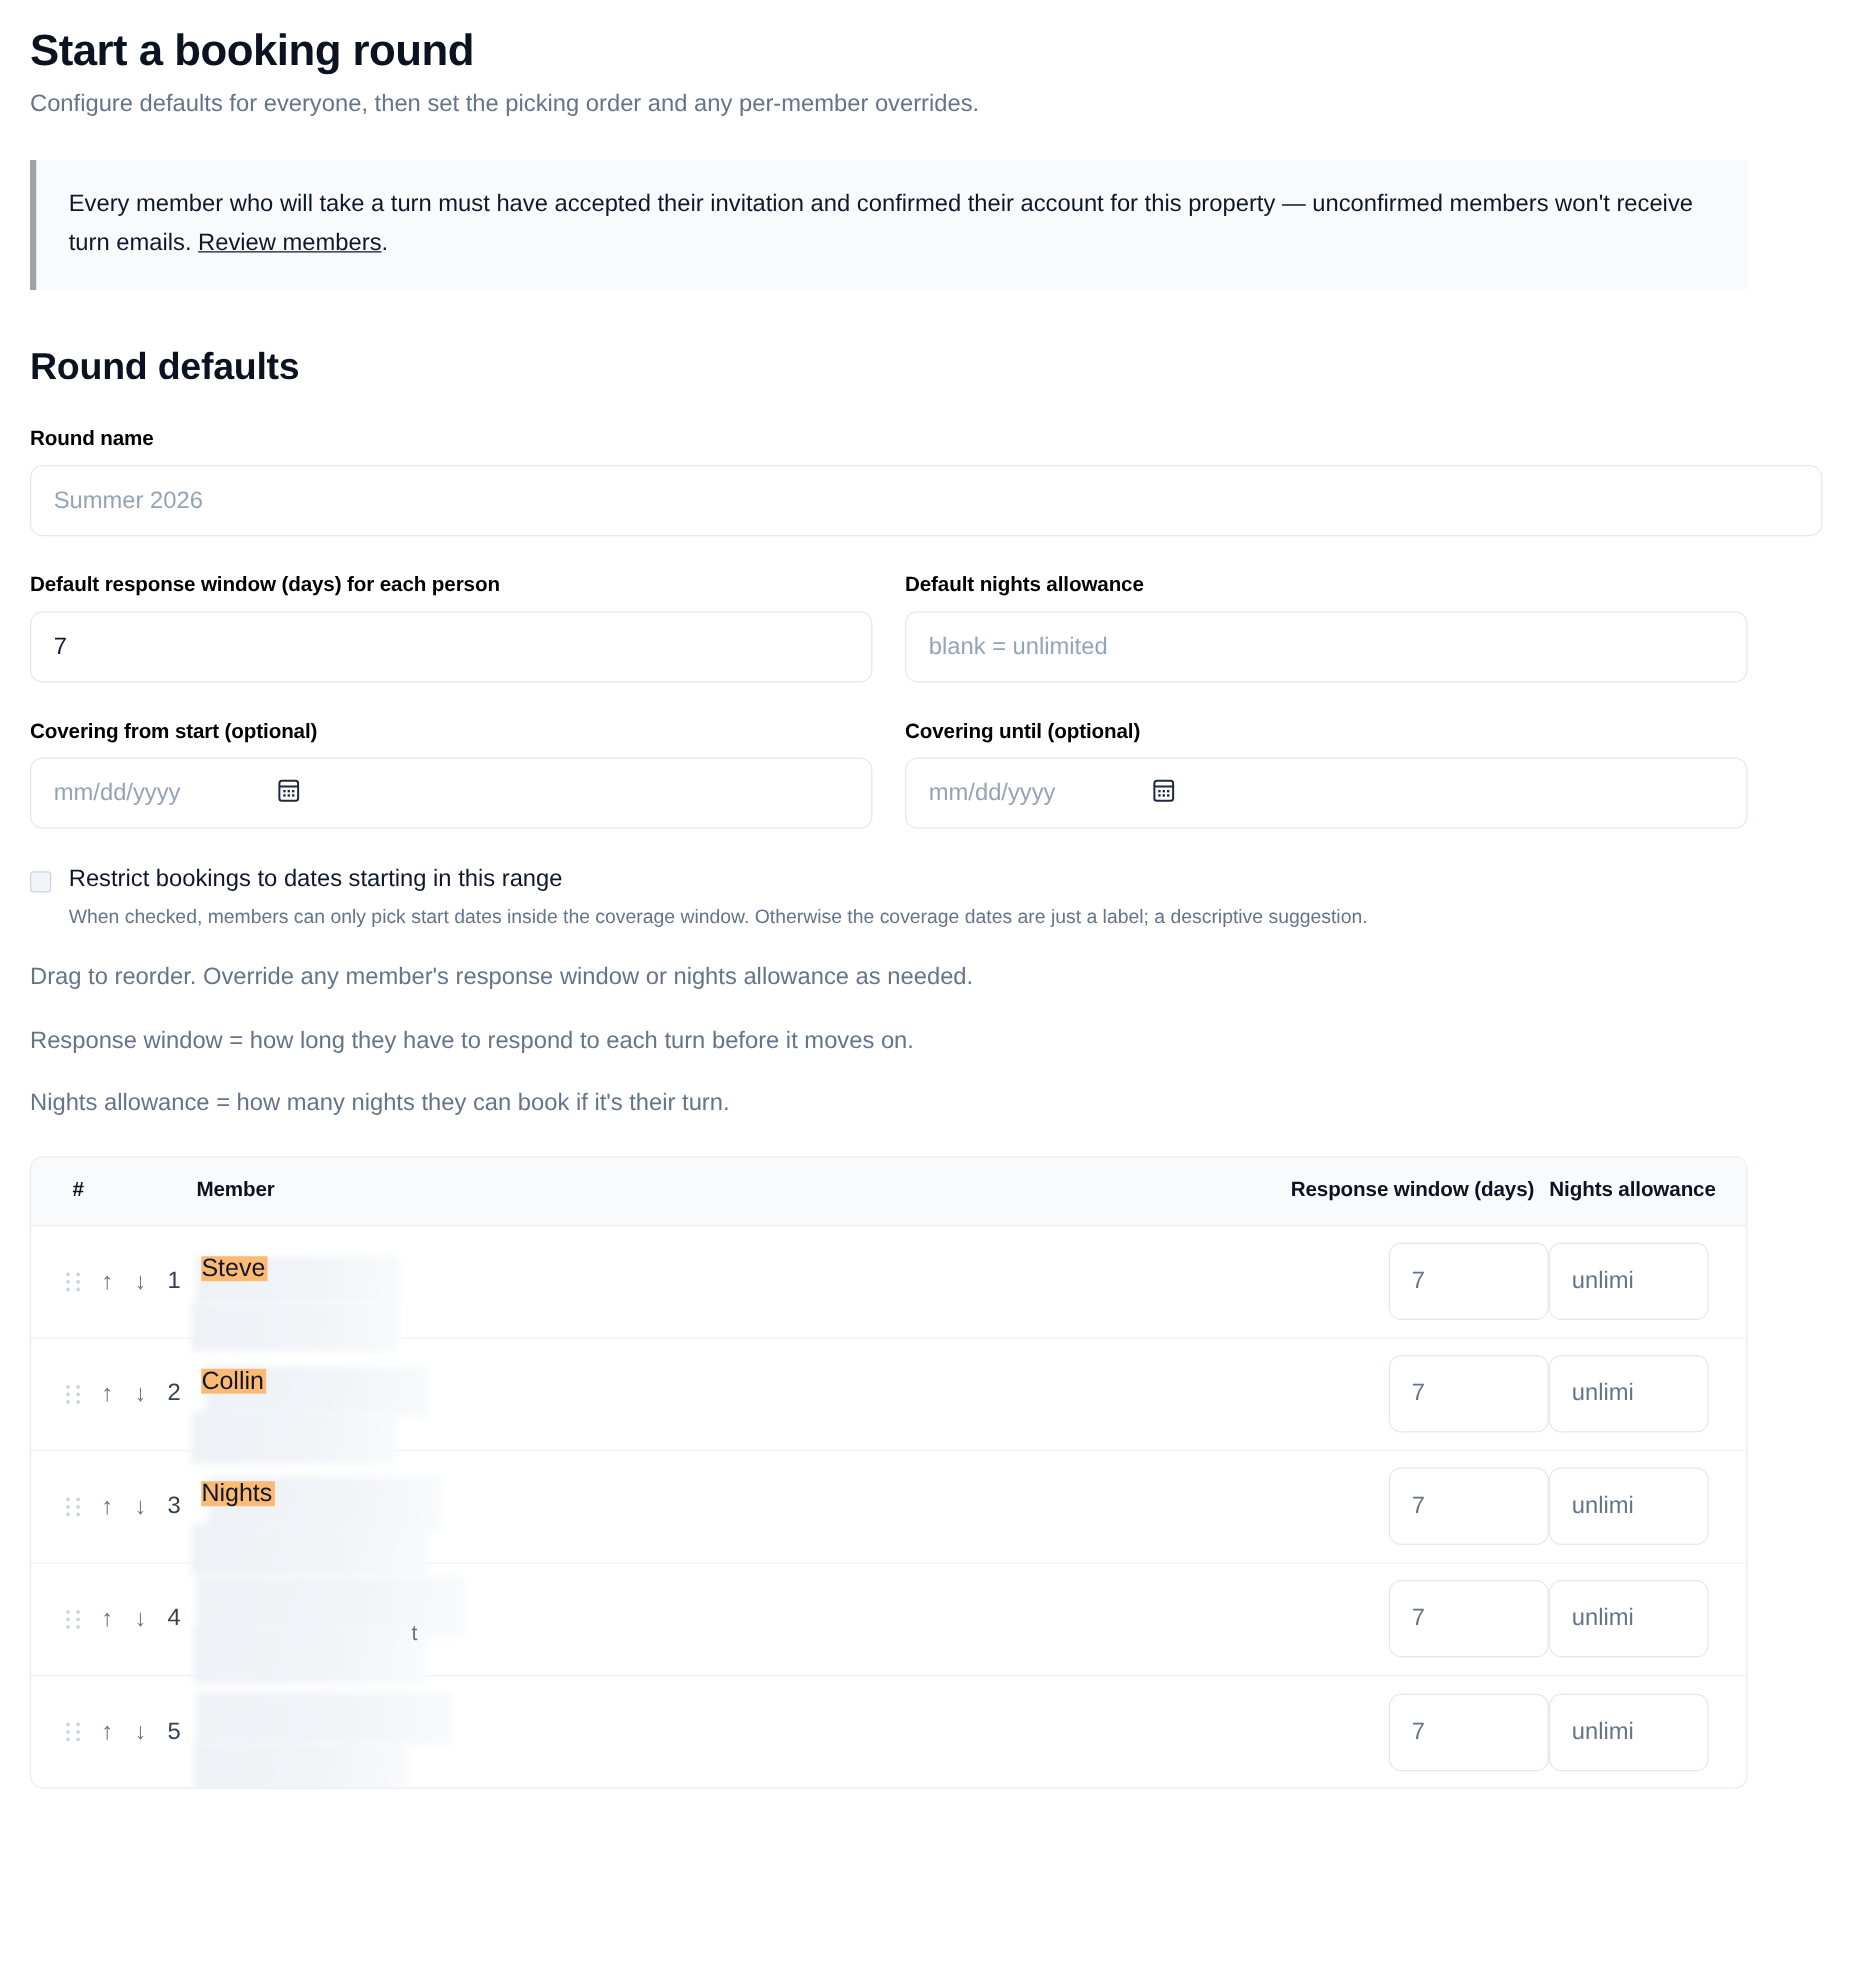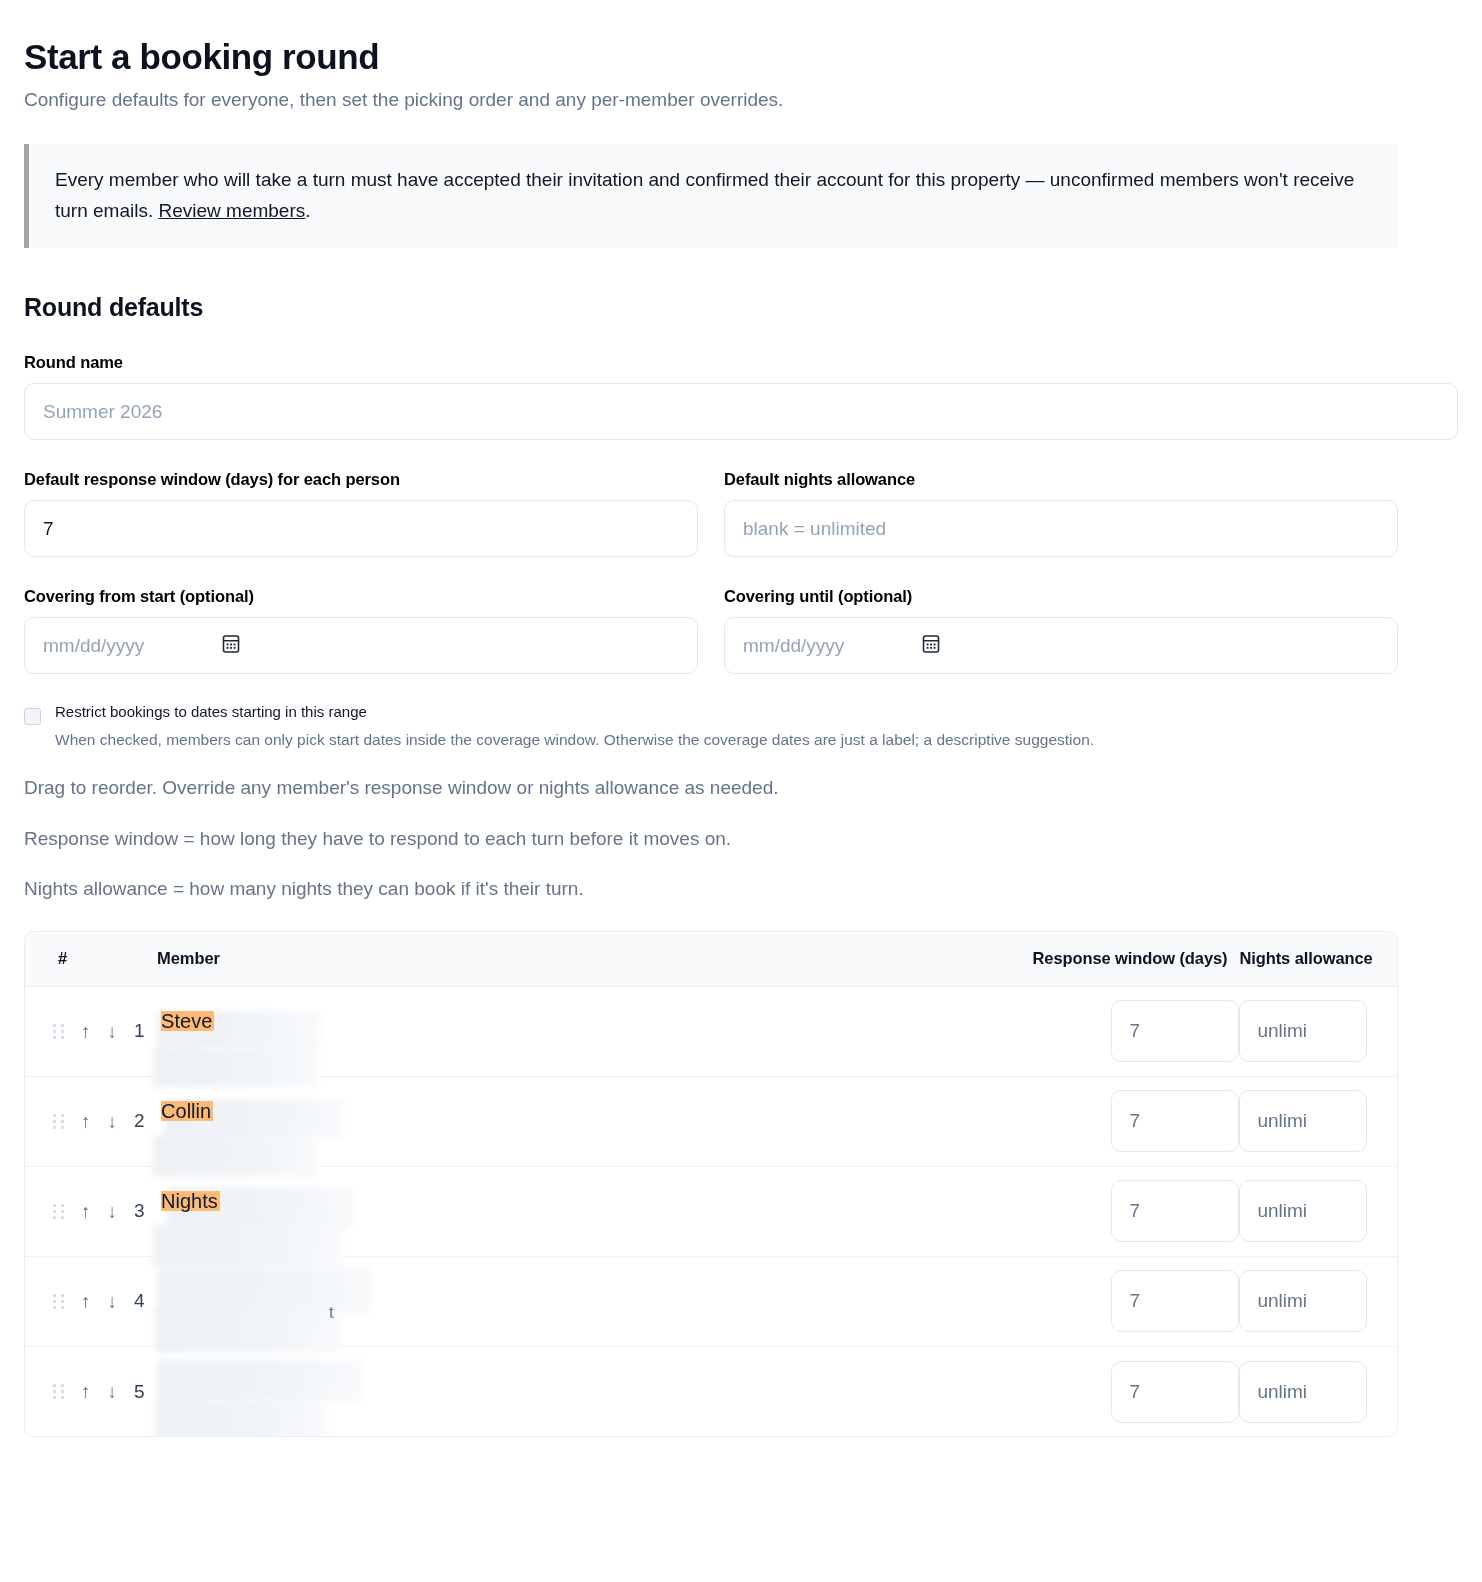--- a/index.html
+++ b/index.html
@@ -5,21 +5,21 @@
   * { box-sizing: border-box; }
   html, body { margin: 0; padding: 0; }
   body {
     width: 1482px;
     min-height: 1582px;
     background: #ffffff;
     font-family: "Liberation Sans", sans-serif;
     color: #0f172a;
     -webkit-font-smoothing: antialiased;
   }
-  .page { padding: 16px 24px; }
+  .page { padding: 0 24px; }
 
   
   .page-title {
     font-size: 35px;
     font-weight: bold;
     letter-spacing: -0.4px;
     color: #0b1220;
     margin: 0;
     padding-top: 20px;
     line-height: 1.18;
@@ -46,21 +46,21 @@
     margin: 0;
   }
   .callout-link {
     color: #0f172a;
     text-decoration: underline;
     cursor: pointer;
   }
 
   
   .section-heading {
-    font-size: 25px;
+    font-size: 30px;
     font-weight: bold;
     letter-spacing: -0.2px;
     color: #0b1220;
     margin: 45px 0 0 0;
   }
   .section-heading.tight { margin-top: 48px; }
 
   .help-line {
     font-size: 19px;
     color: #64748b;
@@ -119,21 +119,21 @@
     height: 17px;
     flex: 0 0 17px;
     border: 1px solid #cbd5e1;
     border-radius: 3px;
     background: #f1f5f9;
     margin-top: 5px;
     cursor: pointer;
   }
   .check-texts { margin-left: 14px; }
   .check-label {
-    font-size: 15px;
+    font-size: 19px;
     color: #0f172a;
     line-height: 1.25;
     cursor: pointer;
   }
   .check-hint {
     font-size: 15.5px;
     color: #64748b;
     margin-top: 8px;
     line-height: 1.35;
   }

